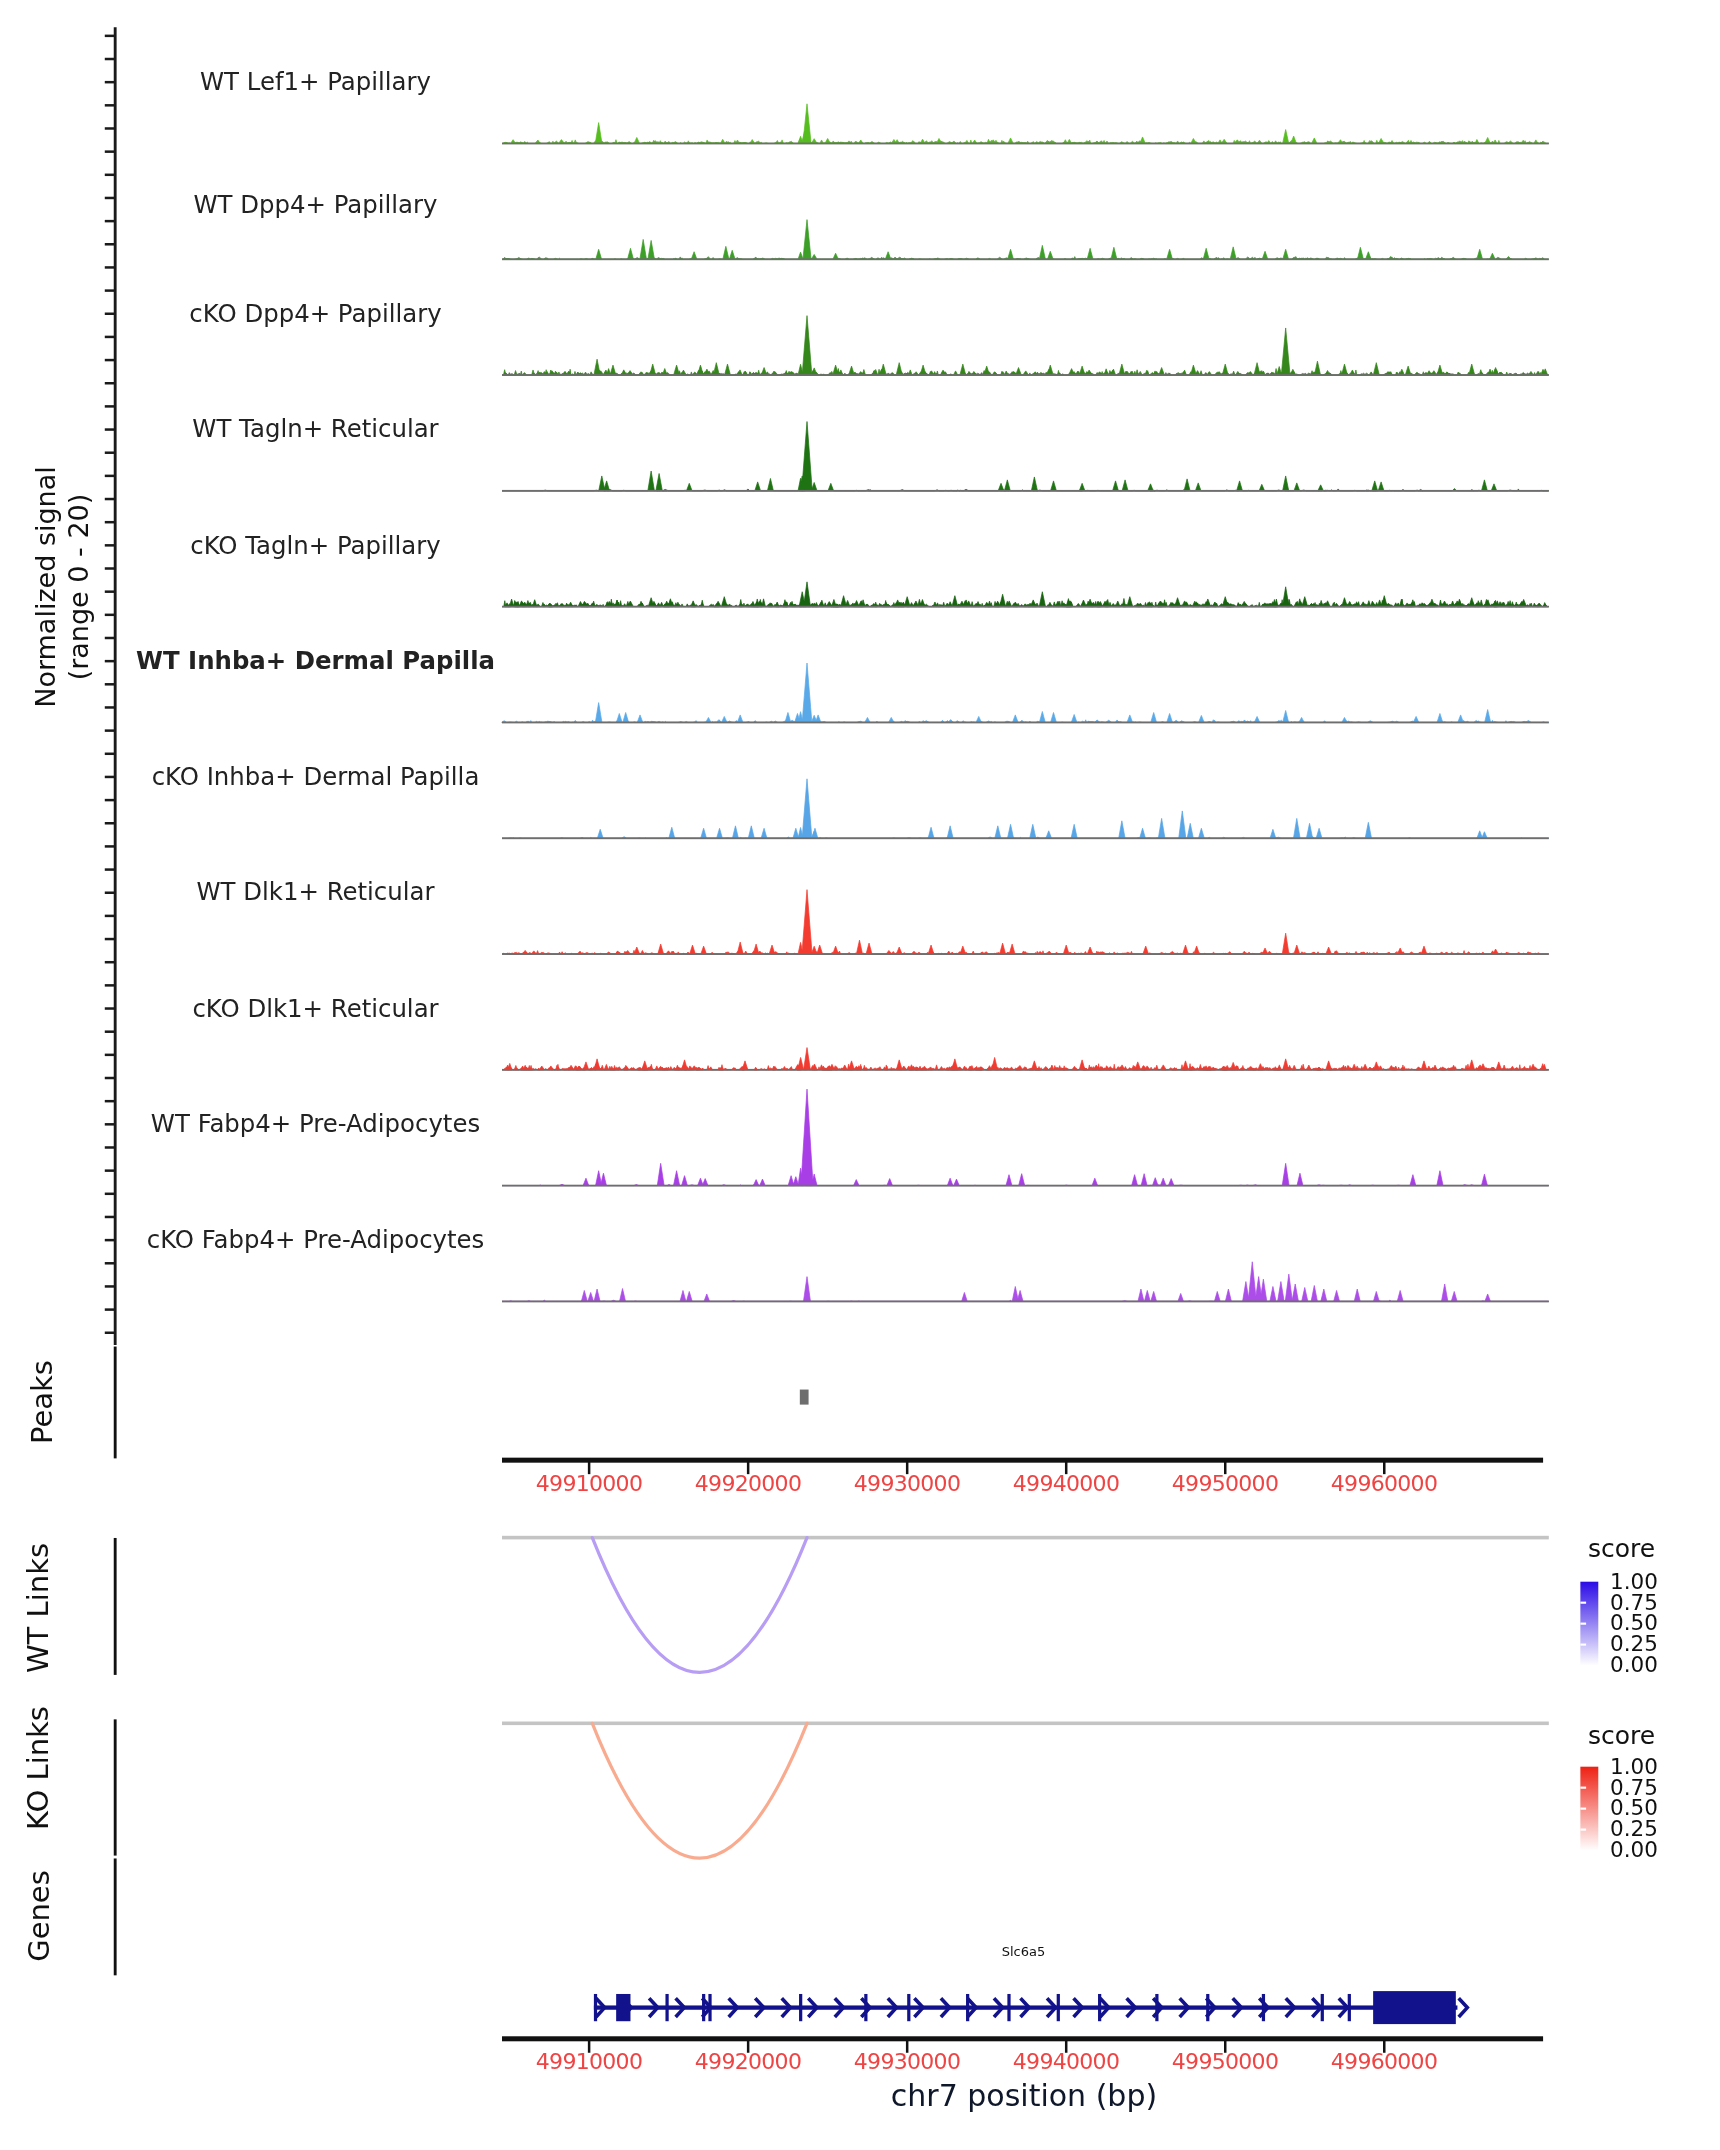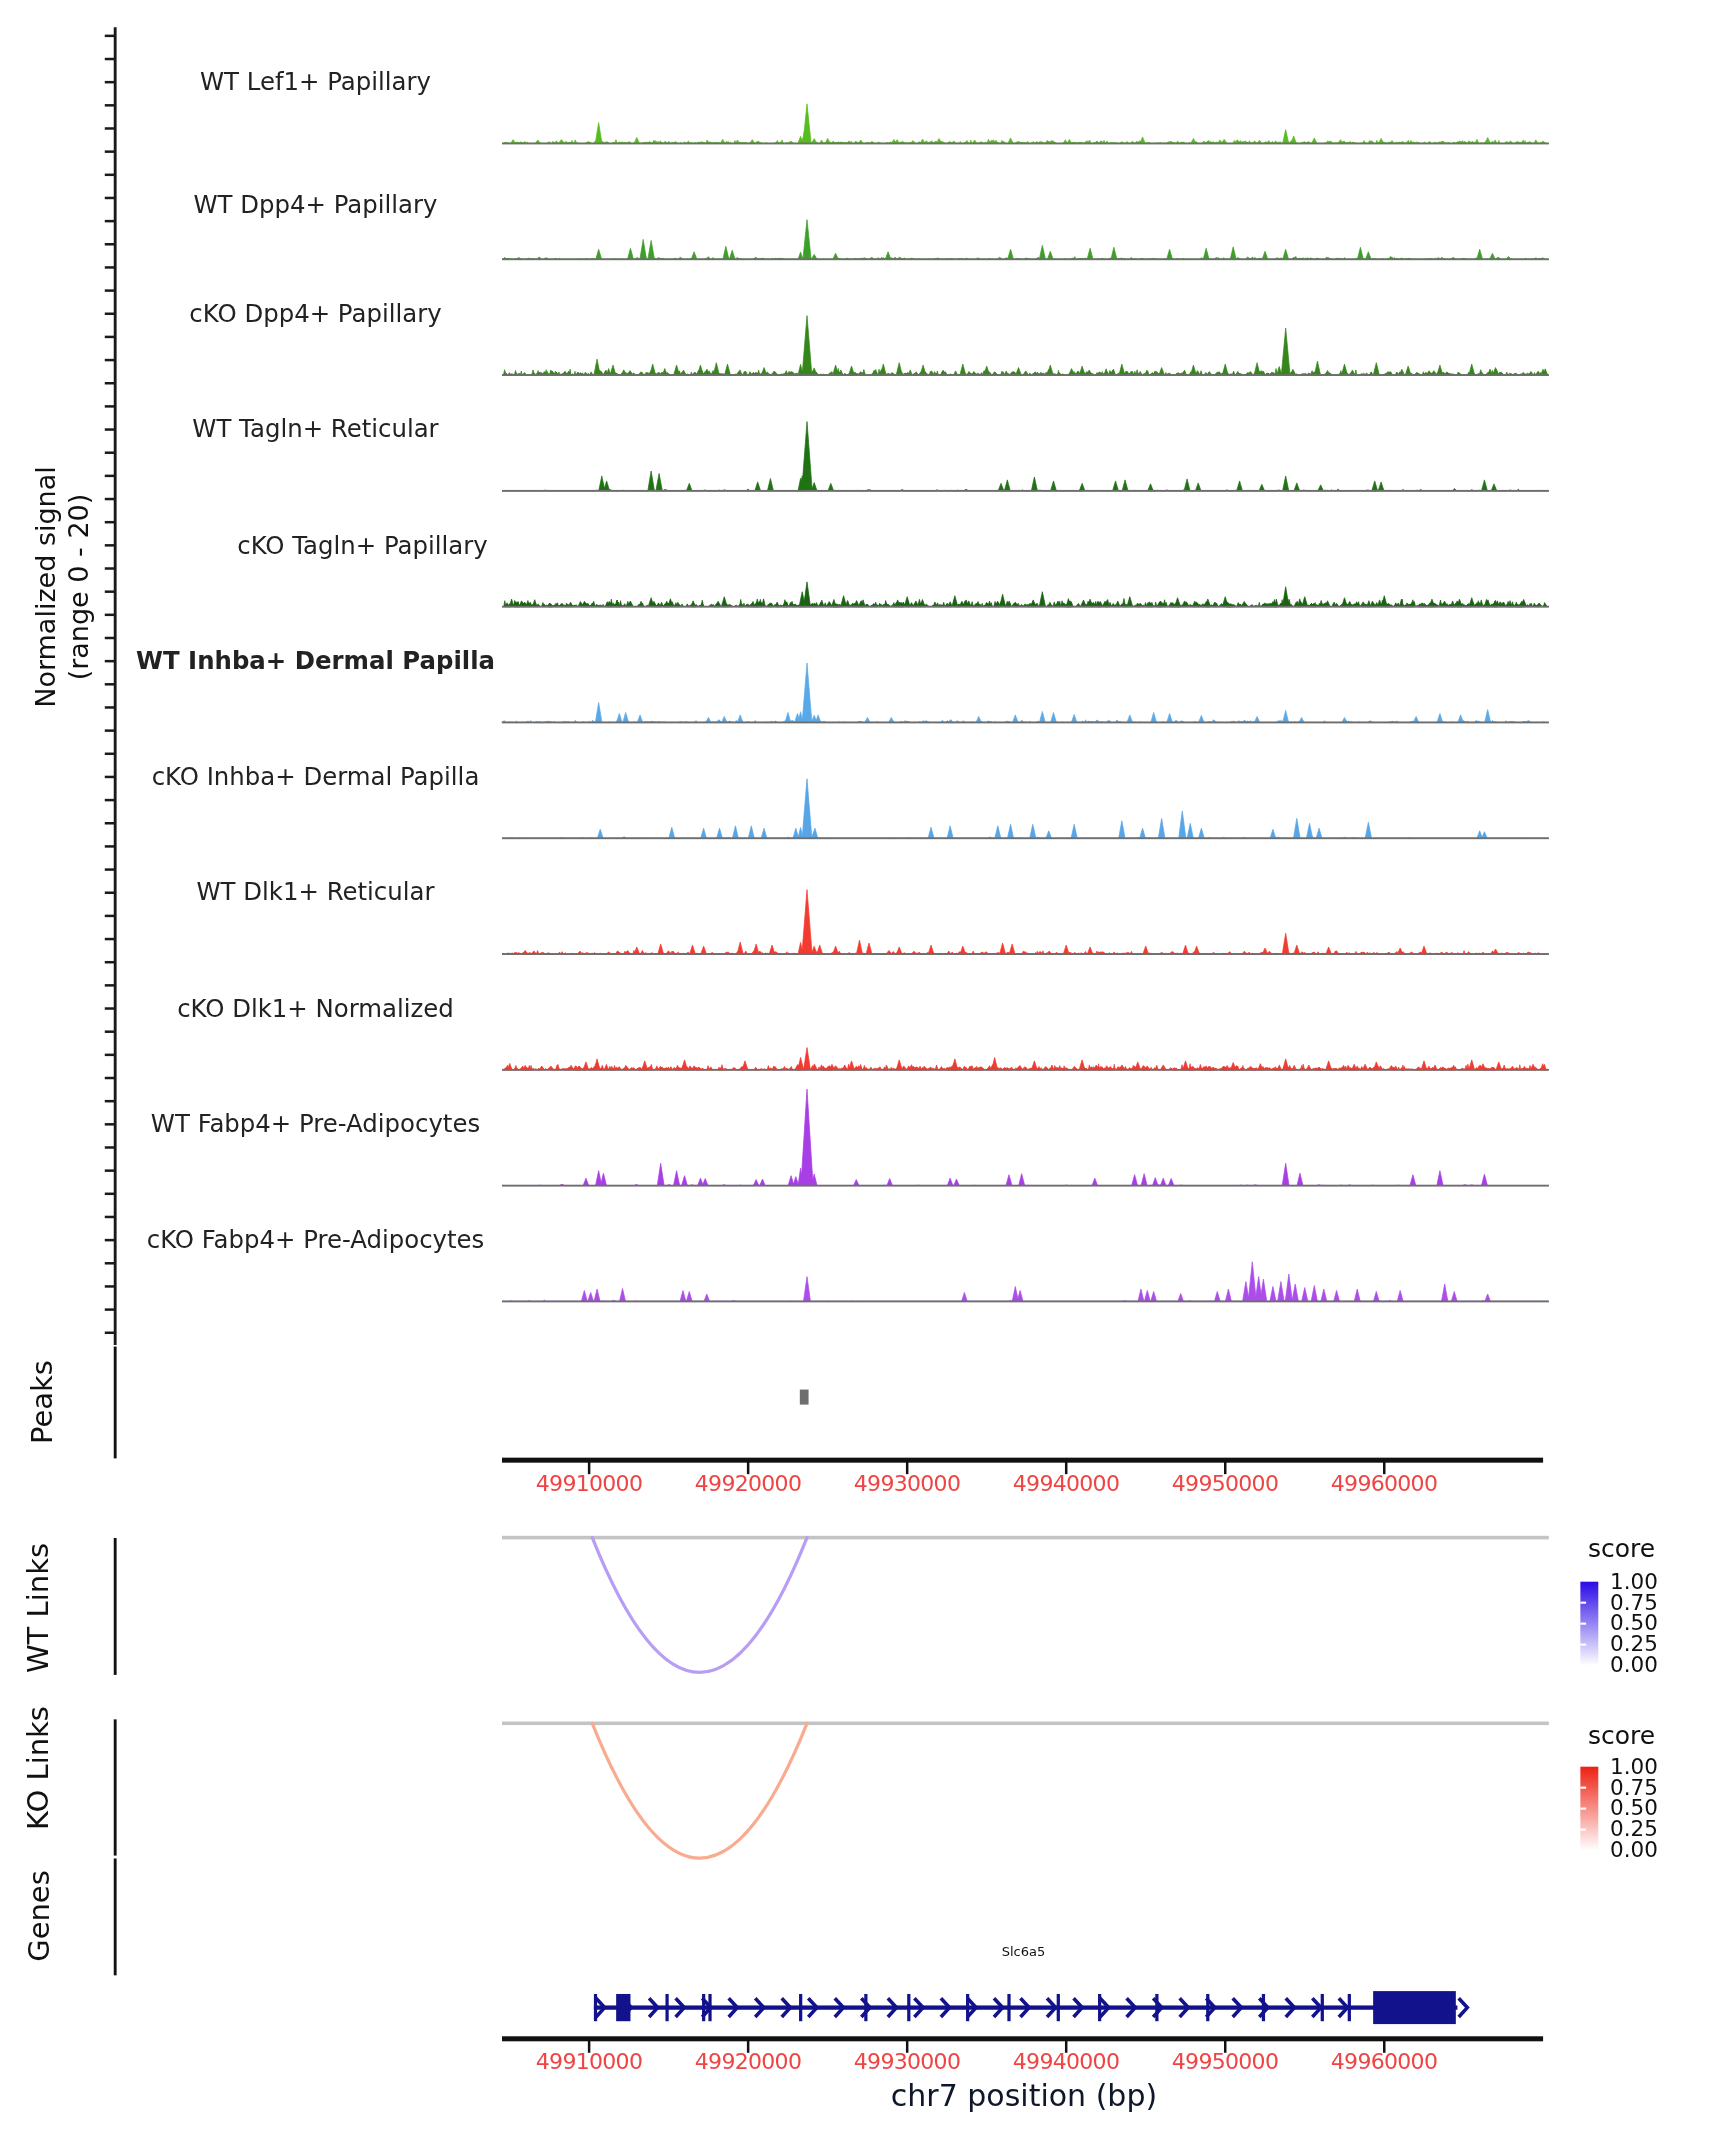--- a/index.html
+++ b/index.html
@@ -200,25 +200,25 @@
   </div>
   <div class="abs rot section-label" style="left:-44px;top:1386px;width:172px;height:32px;">Peaks</div>
   <div class="abs rot section-label" style="left:-70px;top:1592px;width:215px;height:32px;">WT Links</div>
   <div class="abs rot section-label" style="left:-70px;top:1752px;width:215px;height:32px;">KO Links</div>
   <div class="abs rot section-label" style="left:-47px;top:1900px;width:172px;height:32px;">Genes</div>
 
   <div class="abs track-label" style="left:115px;top:67px;">WT Lef1+ Papillary</div>
   <div class="abs track-label" style="left:115px;top:190px;">WT Dpp4+ Papillary</div>
   <div class="abs track-label" style="left:115px;top:299px;">cKO Dpp4+ Papillary</div>
   <div class="abs track-label" style="left:115px;top:414px;">WT Tagln+ Reticular</div>
-  <div class="abs track-label" style="left:115px;top:531px;padding-left:47px;">cKO Tagln+ Papillary</div>
+  <div class="abs track-label" style="left:115px;top:531px;">cKO Tagln+ Papillary</div>
   <div class="abs track-label" style="left:115px;top:646px;font-weight:bold;">WT Inhba+ Dermal Papilla</div>
   <div class="abs track-label" style="left:115px;top:762px;">cKO Inhba+ Dermal Papilla</div>
   <div class="abs track-label" style="left:115px;top:877px;">WT Dlk1+ Reticular</div>
-  <div class="abs track-label" style="left:115px;top:994px;">cKO Dlk1+ Normalized</div>
+  <div class="abs track-label" style="left:115px;top:994px;">cKO Dlk1+ Reticular</div>
   <div class="abs track-label" style="left:115px;top:1109px;">WT Fabp4+ Pre-Adipocytes</div>
   <div class="abs track-label" style="left:115px;top:1225px;">cKO Fabp4+ Pre-Adipocytes</div>
 
   <div class="abs tick-label" style="left:510px;top:1471px;">49910000</div>
   <div class="abs tick-label" style="left:669px;top:1471px;">49920000</div>
   <div class="abs tick-label" style="left:828px;top:1471px;">49930000</div>
   <div class="abs tick-label" style="left:987px;top:1471px;">49940000</div>
   <div class="abs tick-label" style="left:1146px;top:1471px;">49950000</div>
   <div class="abs tick-label" style="left:1305px;top:1471px;">49960000</div>
 

